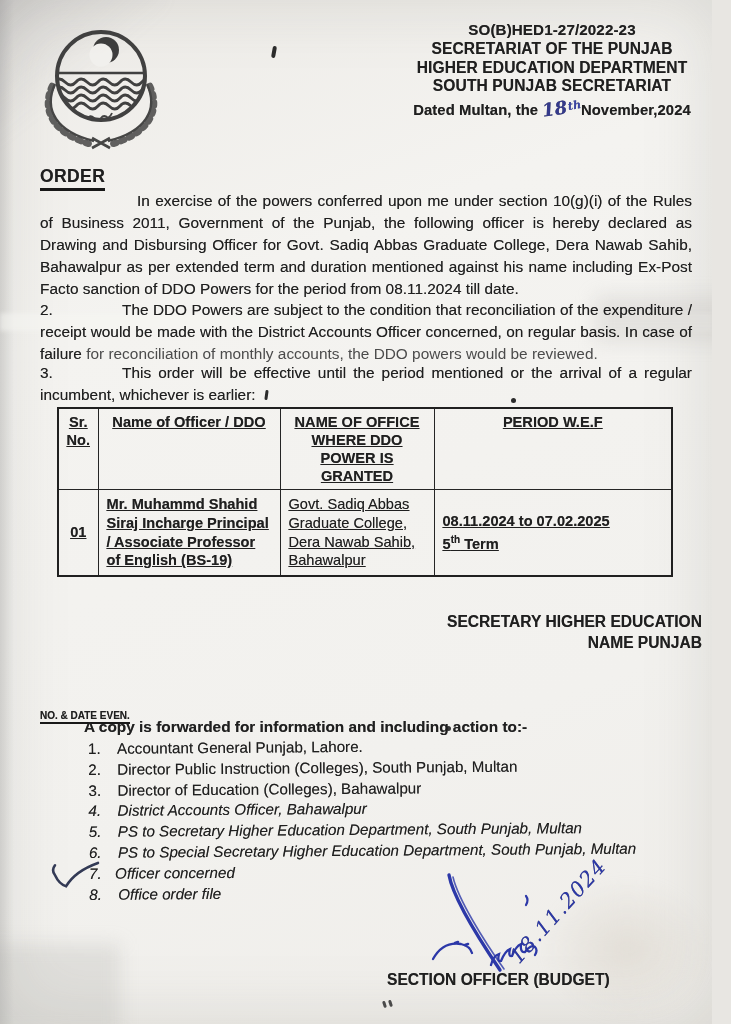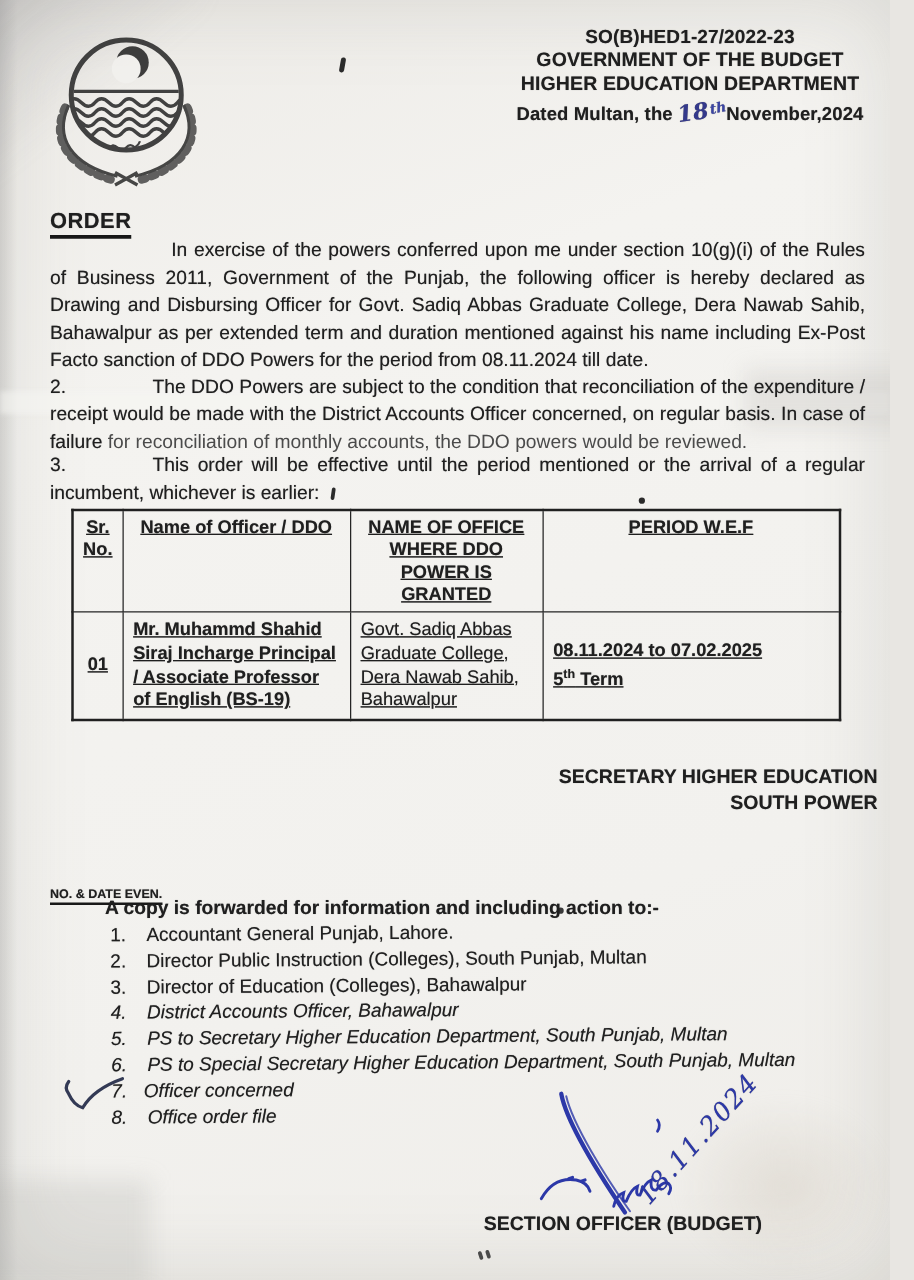--- a/index.html
+++ b/index.html
@@ -144,22 +144,23 @@
       <path d="M21,58 C9,84 23,106 60,115" stroke-width="2.4"></path>
       <path d="M113,58 C125,84 111,106 74,115" stroke-width="2.4"></path>
       <path d="M18,60 C6,86 21,109 59,119" stroke-width="6.5" stroke-dasharray="3 5.5" stroke-linecap="round" opacity="0.85"></path>
       <path d="M116,60 C128,86 113,109 75,119" stroke-width="6.5" stroke-dasharray="3 5.5" stroke-linecap="round" opacity="0.85"></path>
       <path d="M58,112 L76,122 M76,112 L58,122" stroke-width="2.6"></path>
     </g>
   </svg>
 
   <div class="letterhead">
     <div class="ref">SO(B)HED1-27/2022-23</div>
-    <div>GOVERNMENT OF THE BUDGET</div>
+    <div>SECRETARIAT OF THE PUNJAB</div>
     <div>HIGHER EDUCATION DEPARTMENT</div>
+    <div>SOUTH PUNJAB SECRETARIAT</div>
     <div class="dateline"><span>Dated Multan, the </span><span class="hand-day">18</span><span class="hand-sup">th</span><span>November,2024</span></div>
   </div>
 
   <div class="order-heading">ORDER</div>
 
   <p class="para p1"><span>In exercise of the powers conferred upon me under section 10(g)(i) of the Rules of Business 2011, Government of the Punjab, the following officer is hereby declared as Drawing and Disbursing Officer for Govt. Sadiq Abbas Graduate College, Dera Nawab Sahib, Bahawalpur as per extended term and duration mentioned against his name including Ex-Post Facto sanction of DDO Powers for the period from 08.11.2024 till date.</span></p>
 
   <p class="para p2"><span class="pnum">2.</span><span>The DDO Powers are subject to the condition that reconciliation of the expenditure / receipt would be made with the District Accounts Officer concerned, on regular basis. In case of failure</span> <span class="faded">for reconciliation of monthly accounts, the DDO powers would be reviewed.</span></p>
 
   <p class="para p3"><span class="pnum">3.</span><span>This order will be effective until the period mentioned or the arrival of a regular incumbent, whichever is earlier:</span></p>
@@ -187,21 +188,21 @@
         <td class="td-period">
           <div class="period-dates">08.11.2024 to 07.02.2025</div>
           <div class="period-term"><span>5</span><sup>th</sup><span> Term</span></div>
         </td>
       </tr>
     </tbody>
   </table>
 
   <div class="secretary">
     <div>SECRETARY HIGHER EDUCATION</div>
-    <div>SOUTH POWER</div>
+    <div>NAME PUNJAB</div>
   </div>
 
   <div class="dist-heading">NO. &amp; DATE EVEN.</div>
   <div class="dist-intro">A copy is forwarded for information and including action to:-</div>
 
   <ol class="dist-list">
     <li><span class="li-num">1.</span><span>Accountant General Punjab, Lahore.</span></li>
     <li><span class="li-num">2.</span><span>Director Public Instruction (Colleges), South Punjab, Multan</span></li>
     <li><span class="li-num">3.</span><span>Director of Education (Colleges), Bahawalpur</span></li>
     <li class="it"><span class="li-num">4.</span><span>District Accounts Officer, Bahawalpur</span></li>

